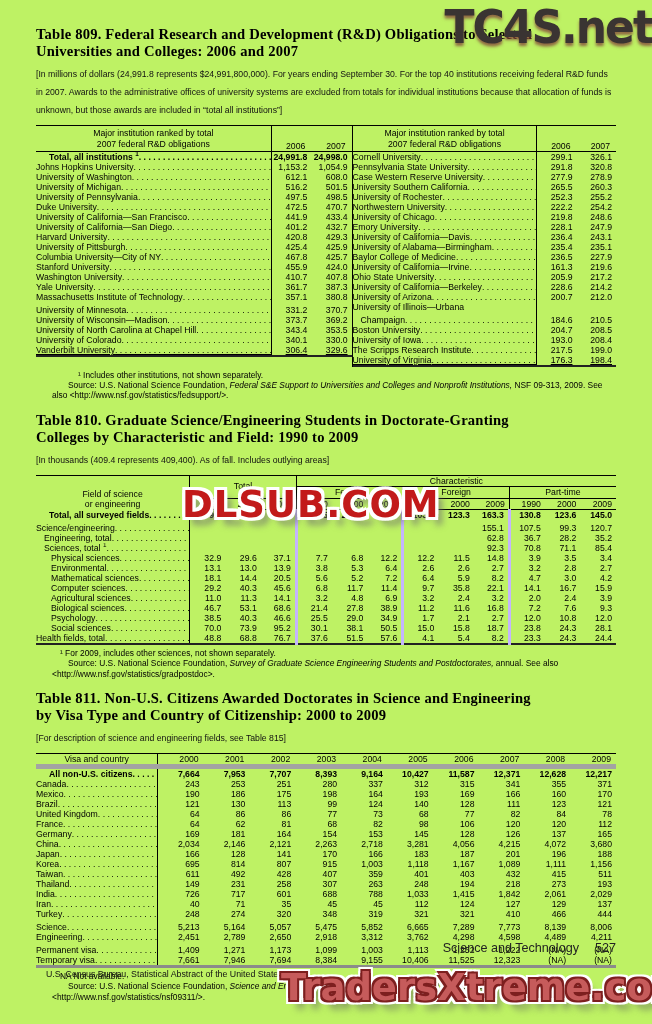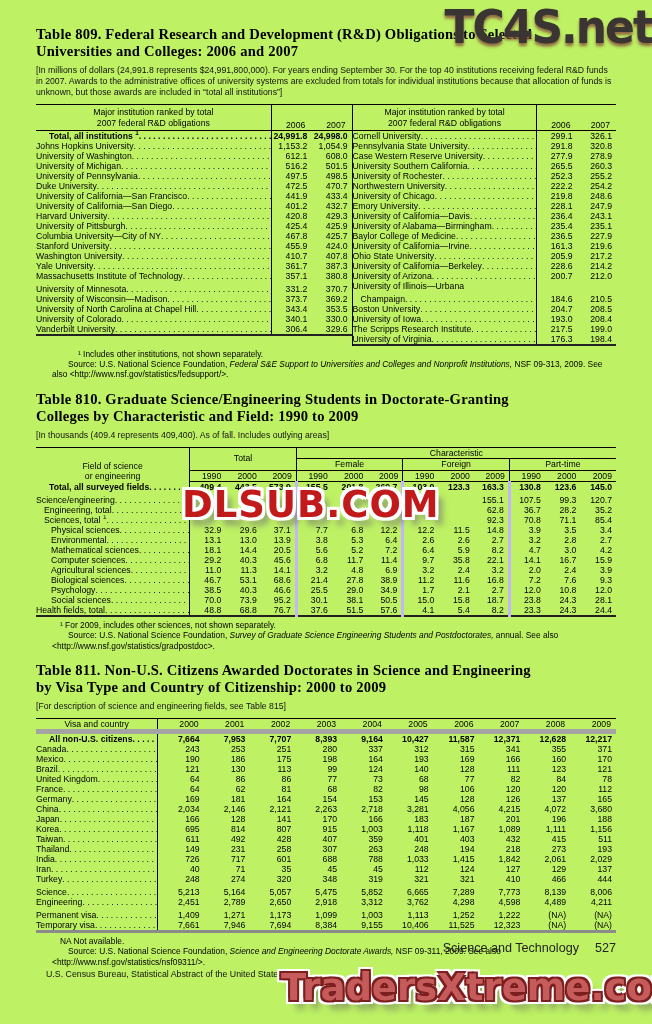--- a/index.html
+++ b/index.html
@@ -3,21 +3,21 @@
 <meta charset="utf-8">
 <style>
   html,body{margin:0;padding:0;}
   .page{width:652px;height:1024px;position:relative;overflow:hidden;background:#bef264;
         font-family:"Liberation Sans",sans-serif;color:#000;}
   .content{padding:0 36px;position:relative;z-index:1;}
 
   
   .tbl-title{font-family:"Liberation Serif",serif;font-weight:700;font-size:14.6px;
              line-height:17px;margin:0 0 5px 0;letter-spacing:.2px;}
-  .headnote{font-size:8.7px;line-height:11px;color:#111;margin:0 0 6px 0;}
+  .headnote{font-size:8.7px;line-height:18px;color:#111;margin:0 0 6px 0;}
   .sec{margin-top:11px;}
   .sec809{margin-top:26px;}
 
   
   table{width:100%;border-collapse:collapse;font-size:8.7px;table-layout:fixed;}
   td,th{padding:0;line-height:10px;vertical-align:bottom;font-weight:normal;}
   th{line-height:10.5px;}
   .num{text-align:right;padding-right:4px;white-space:nowrap;}
   .stub{overflow:hidden;}
   .lead{display:flex;align-items:baseline;overflow:hidden;}
@@ -31,21 +31,21 @@
 
   
   .t809wrap{display:flex;}
   .halfL{width:54.5%;border-right:1px solid #000;}
   .halfR{width:45.5%;}
   .t809 th{border-top:1.4px solid #000;border-bottom:1px solid #000;}
   .t809 th.stub-h{text-align:center;padding:2px 0;}
   .t809 th.yr{text-align:right;padding-right:6px;}
   .t809 td.stub{border-right:1px solid #000;}
   .t809 th.stub-h{border-right:1px solid #000;}
-  .t809 tr:last-child td{border-bottom:2.2px solid #222;}
+  .t809 tr:last-child td{border-bottom:2.2px solid #222;text-decoration:underline;}
 
   
   .t810 thead th{text-align:center;}
   .t810 th.rowA{border-top:1.4px solid #000;}
   .t810 th.fld{border-right:1px solid #000;border-top:1.4px solid #000;text-align:center;}
   .t810 th.gtotal{border-bottom:1px solid #000;border-right:1px solid #000;vertical-align:middle;}
   .t810 th.gchar{border-bottom:1px solid #000;}
   .t810 th.sub{border-bottom:1px solid #000;}
   .t810 th.vr{border-right:1px solid #000;}
   .t810 th.yr{text-align:right;padding-right:4px;border-bottom:1px solid #000;}

